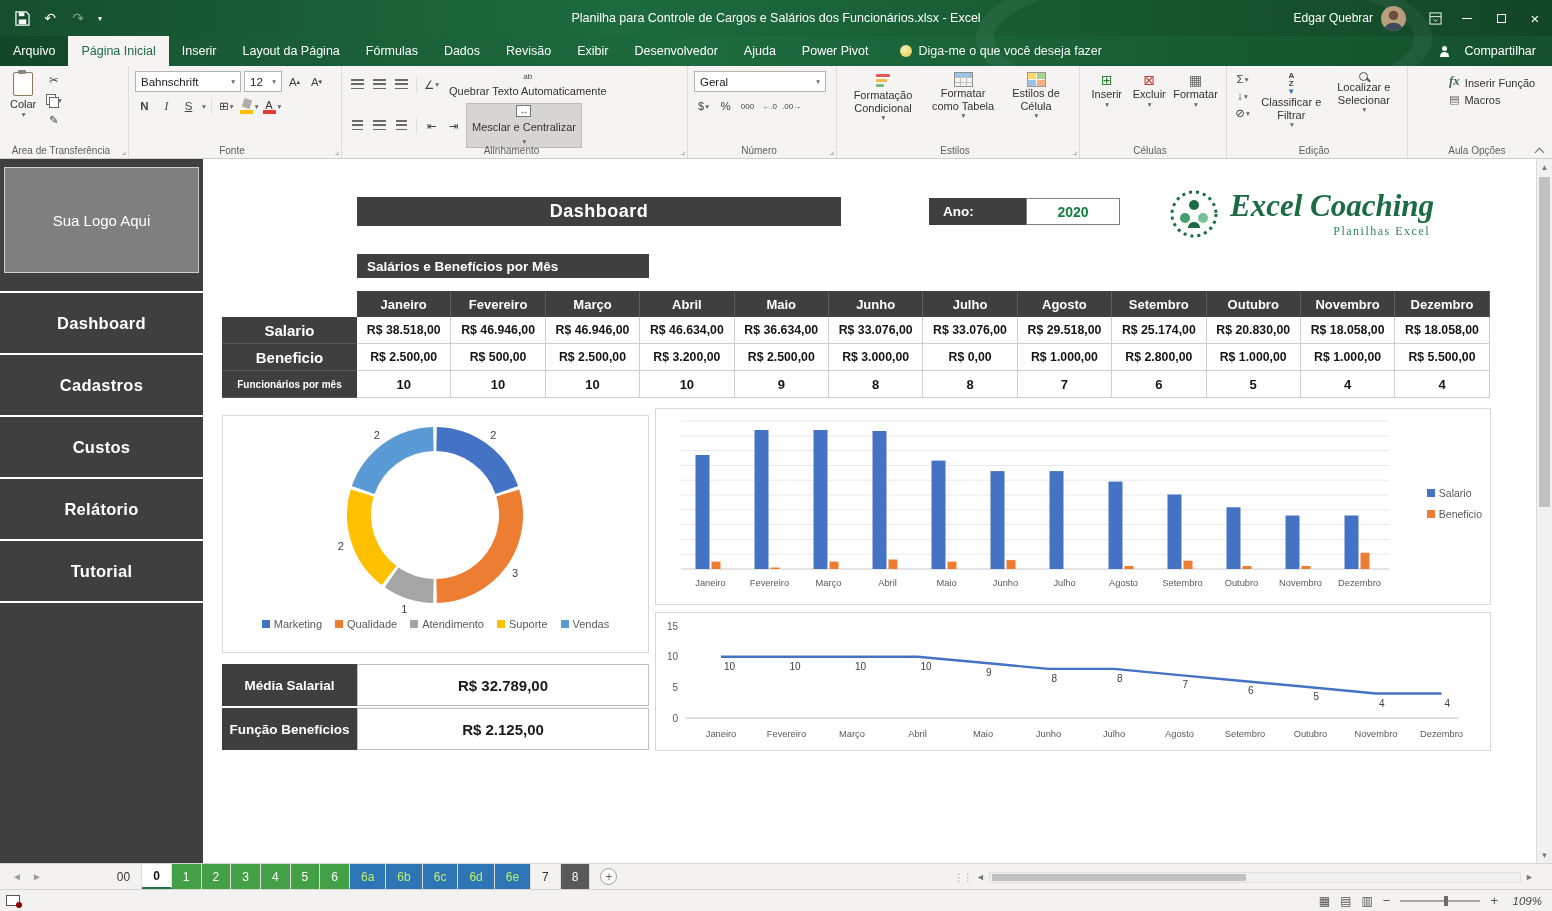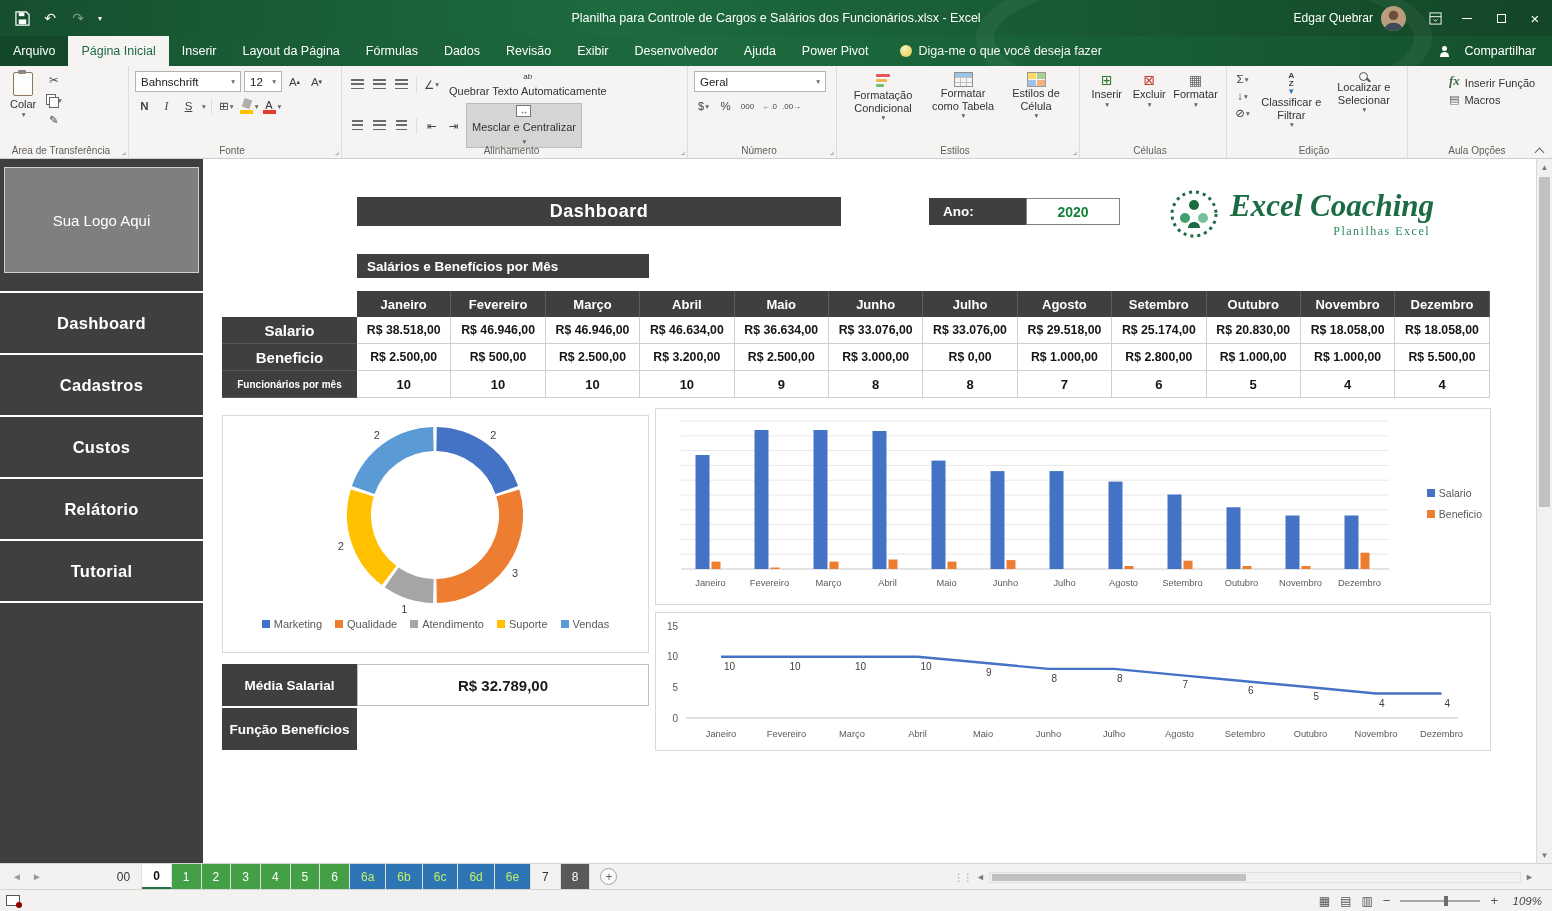--- a/index.html
+++ b/index.html
@@ -678,20 +678,23 @@
 
       <div class="media-label m1">
         <span>Média Salarial</span>
       </div>
       <div class="media-value m1">
         <span>R$ 32.789,00</span>
       </div>
       <div class="media-label m2">
         <span>Função Benefícios</span>
       </div>
+      <div class="media-value m2">
+        <span>R$ 2.125,00</span>
+      </div>
     </section>
 
     <div class="vscroll">
       <span class="vs-arrow vs-up">▲</span>
       <span class="vs-thumb"></span>
       <span class="vs-arrow vs-down">▼</span>
     </div>
   </main>
 
   <footer class="sheetbar">

